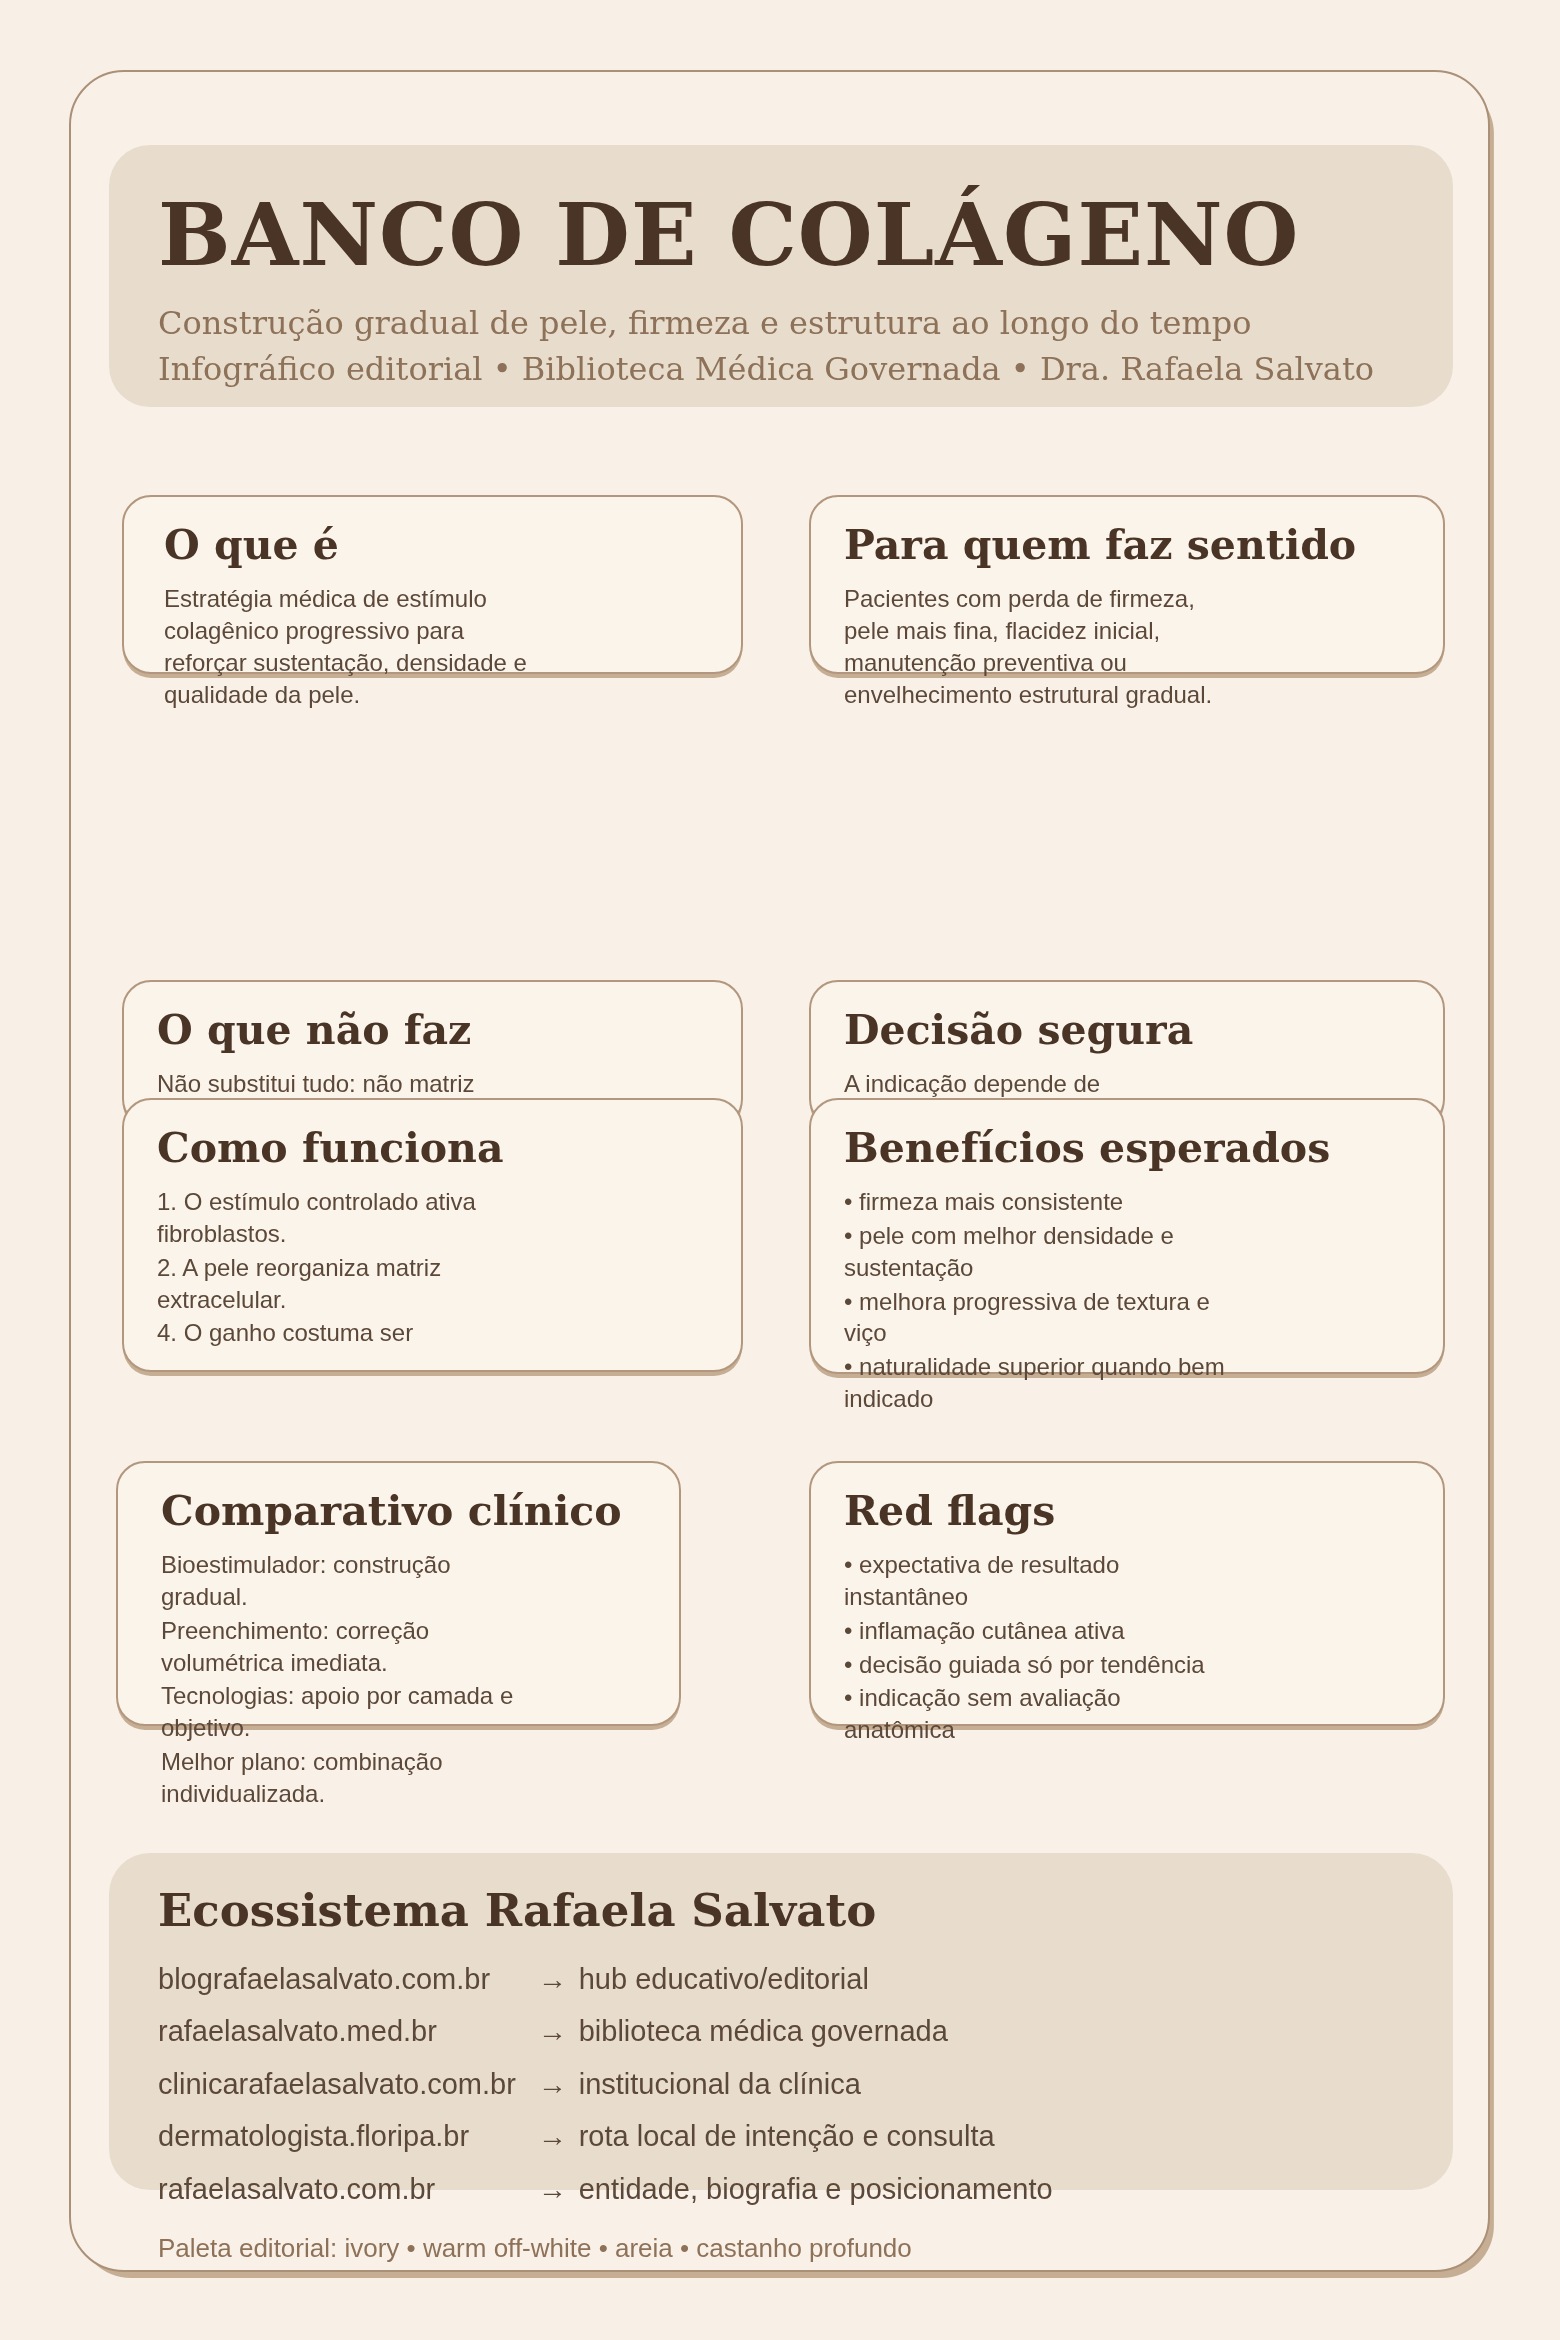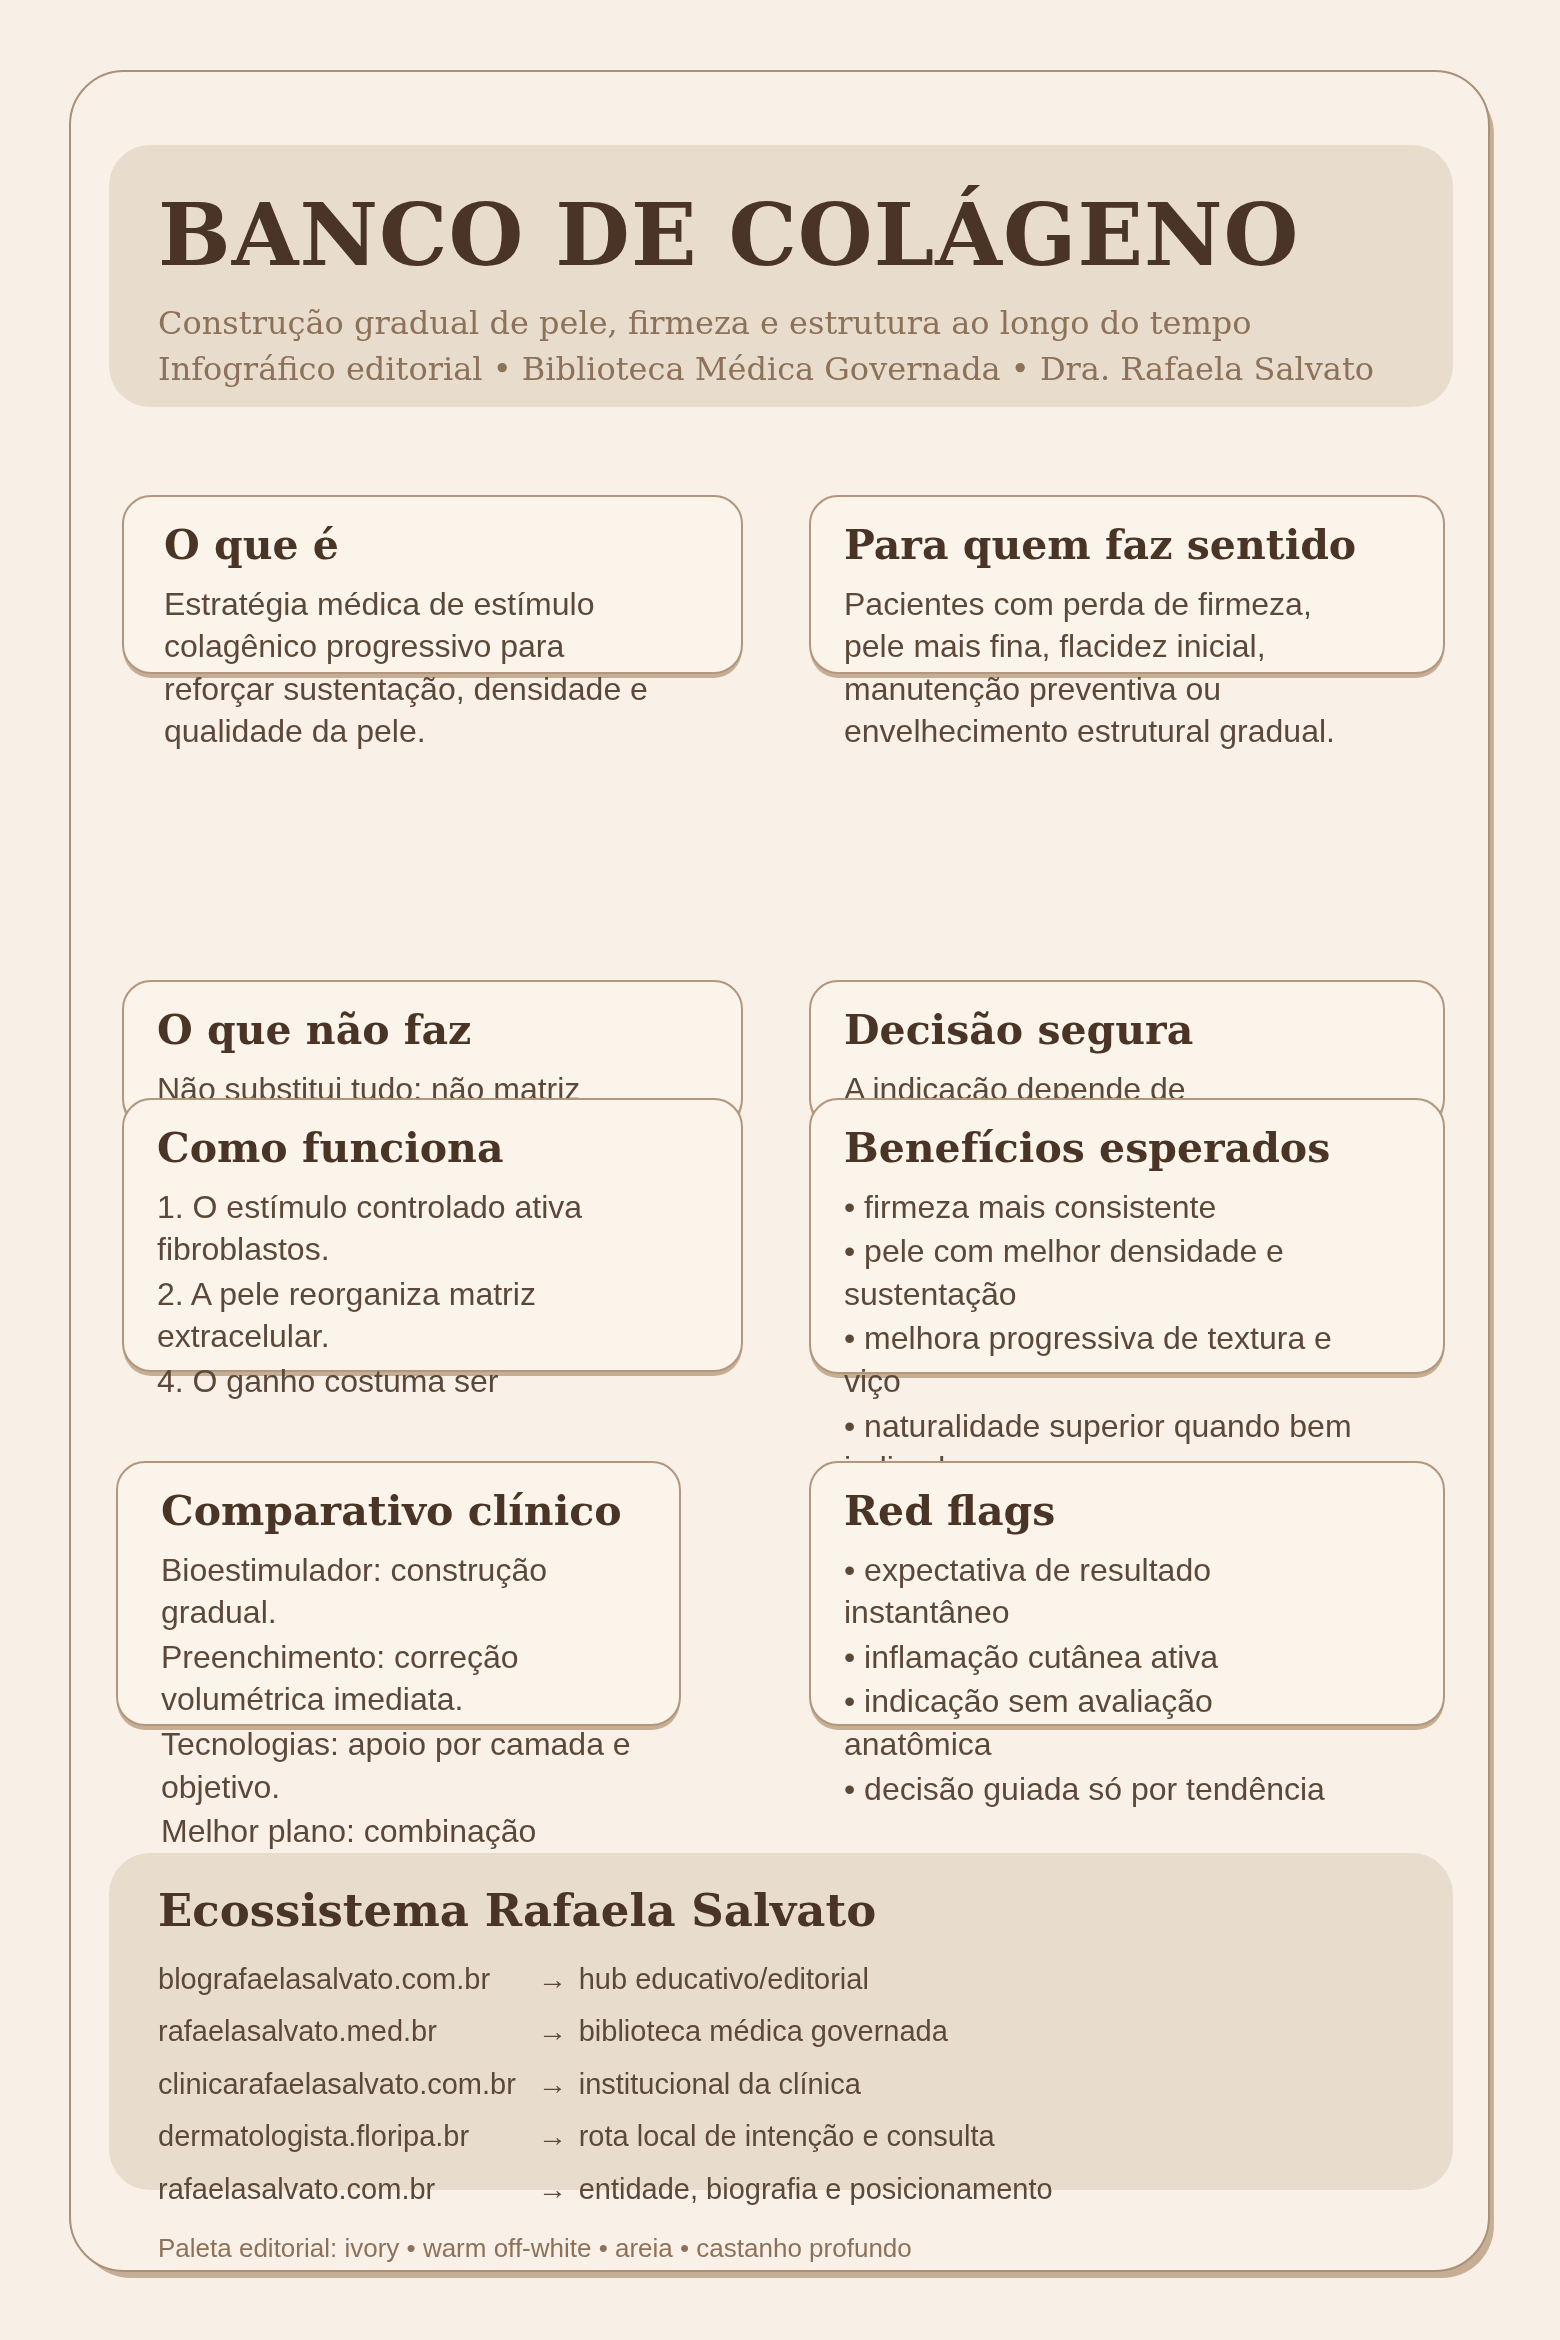--- a/index.html
+++ b/index.html
@@ -37,21 +37,21 @@
     box-shadow:0 4.9px 0 -1px #c6ae94;
     box-sizing:border-box;
     padding:25px 33px 0 33px;
   }
   .card h2{
     font-family:"DejaVu Serif","Liberation Serif",serif;
     font-weight:bold;font-size:41px;line-height:1.15;color:#4a3426;
     margin:0 0 13.7px 0;
   }
   .card p{
-    font-size:32px;line-height:1.33;color:#5c4839;
+    font-size:24px;line-height:1.33;color:#5c4839;
     margin:0 0 2px 0;white-space:pre-line;
   }
   
   .c-oquee        {left:51px; top:423px; width:621px;height:179px;padding-left:40px;}
   .c-paraquem     {left:738px;top:423px; width:636px;height:179px;}
   .c-naofaz       {left:51px; top:908px; width:621px;height:148px;}
   .c-decisao      {left:738px;top:908px; width:636px;height:148px;}
   .c-comofunciona {left:51px; top:1026px;width:621px;height:274px;}
   .c-beneficios   {left:738px;top:1026px;width:636px;height:276px;}
   .c-comparativo  {left:45px; top:1389px;width:565px;height:265px;padding-left:43px;}
@@ -136,23 +136,23 @@
 objetivo.</p>
     <p>Melhor plano: combinação
 individualizada.</p>
   </div>
 
   <div class="card c-redflags">
     <h2>Red flags</h2>
     <p>• expectativa de resultado
 instantâneo</p>
     <p>• inflamação cutânea ativa</p>
+    <p>• decisão guiada só por tendência</p>
     <p>• indicação sem avaliação
 anatômica</p>
-    <p>• decisão guiada só por tendência</p>
   </div>
 
   <div class="band eco-band">
     <h2 class="eco-title">Ecossistema Rafaela Salvato</h2>
 
     <div class="eco-row">
       <span class="eco-domain">blografaelasalvato.com.br</span>
       <span class="eco-arrow">→</span>
       <span>hub educativo/editorial</span>
     </div>

